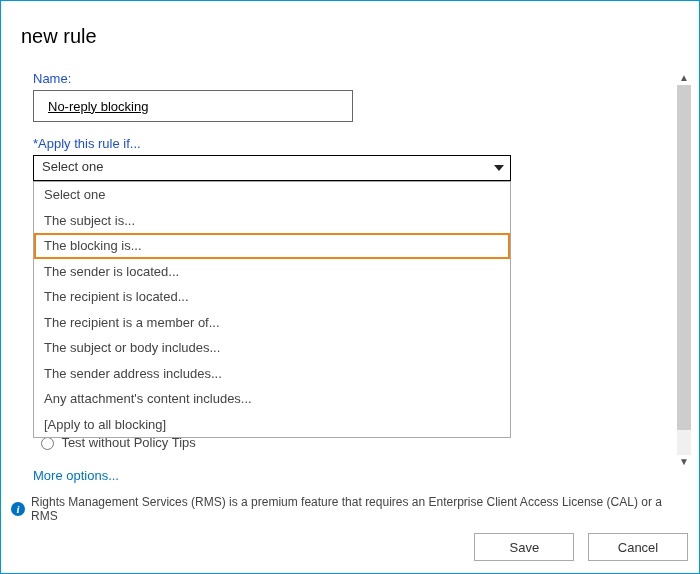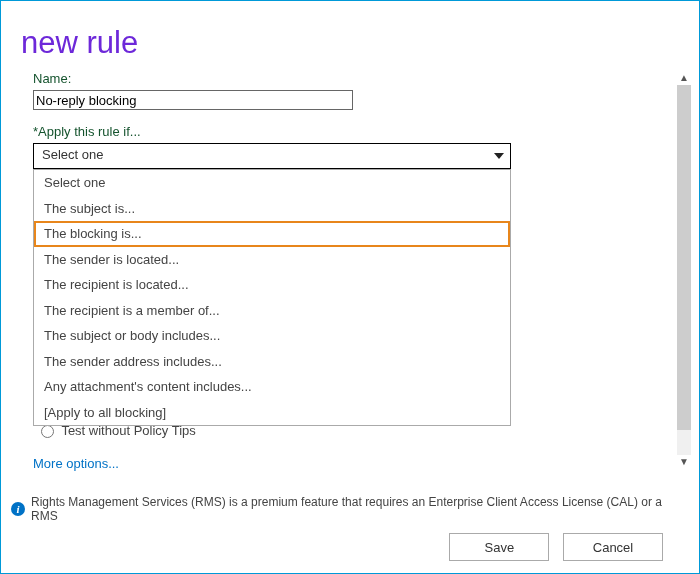--- a/index.html
+++ b/index.html
@@ -9,23 +9,23 @@
     color: #333;
     background: #fff;
     width: 700px;
     height: 574px;
     border: 1px solid #0099d8;
     position: relative;
     overflow: hidden;
   }
   .header {
     padding: 24px 20px 10px 20px;
-    font-size: 31px;
+    font-size: 20px;
     font-weight: 200;
-    color: #6d28d9;
+    color: #000000;
   }
   .content-wrapper {
     position: absolute;
     top: 70px;
     left: 0;
     right: 0;
     bottom: 80px;
     padding: 0 22px 0 32px;
   }
   .scrollbar-track {
@@ -48,31 +48,32 @@
     width: 14px;
     height: 14px;
     font-size: 10px;
     line-height: 14px;
     text-align: center;
     color: #555;
   }
   .scroll-up { top: 70px; }
   .scroll-down { top: 454px; }
   .label {
-    color: #14532d;
+    color: #1d4ed8;
     margin-bottom: 4px;
   }
   .text-input {
     width: 320px;
-    height: 20px;
+    height: 32px;
     border: 1px solid #666;
-    padding: 2px 2px;
+    padding: 2px 14px;
     font-family: inherit;
     font-size: 13px;
     background: #fff;
+    text-decoration: underline;
   }
   .field-group { margin-bottom: 14px; }
   .select-box {
     width: 478px;
     height: 26px;
     border: 1px solid #000;
     padding: 3px 8px;
     background: #fff;
     position: relative;
     cursor: pointer;
@@ -141,21 +142,21 @@
     font-family: Georgia, serif;
     font-style: italic;
     text-align: center;
     font-size: 11px;
     line-height: 14px;
     margin-right: 6px;
     flex-shrink: 0;
   }
   .button-row {
     position: absolute;
-    right: 36px;
+    right: 11px;
     bottom: 12px;
   }
   .btn {
     width: 100px;
     height: 28px;
     border: 1px solid #aaa;
     background: #fff;
     font-family: inherit;
     font-size: 13px;
     color: #333;

